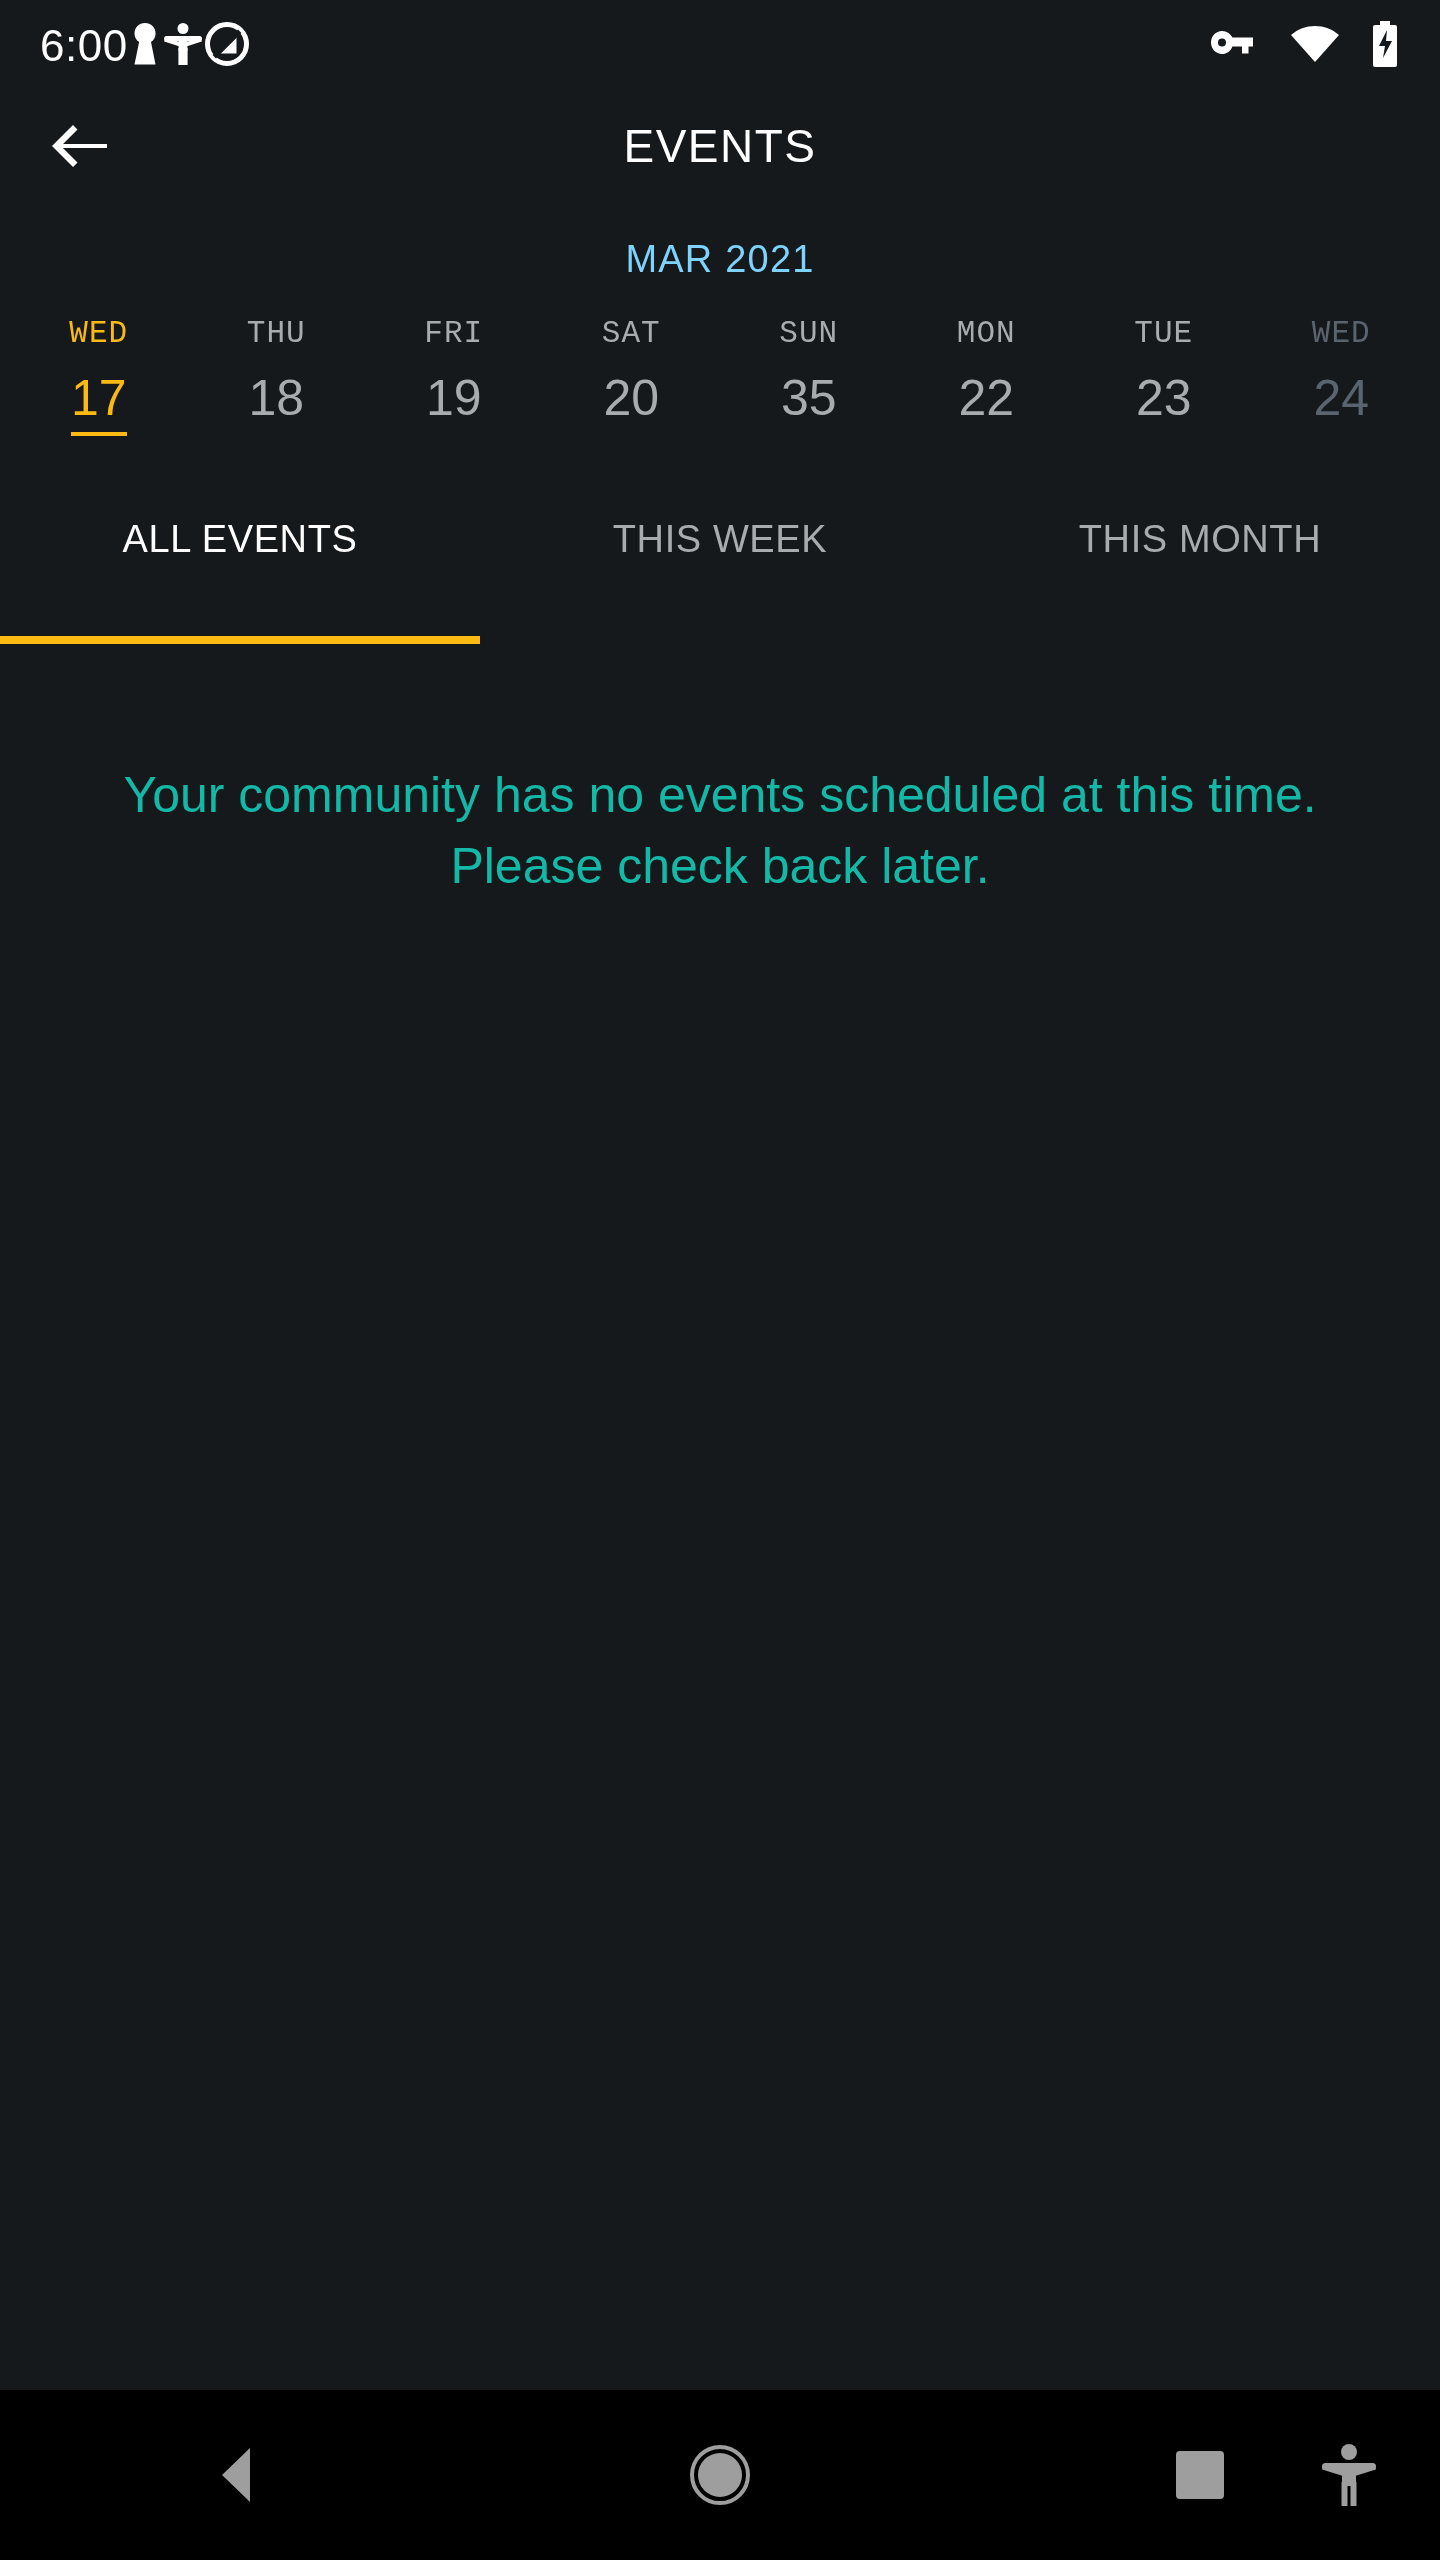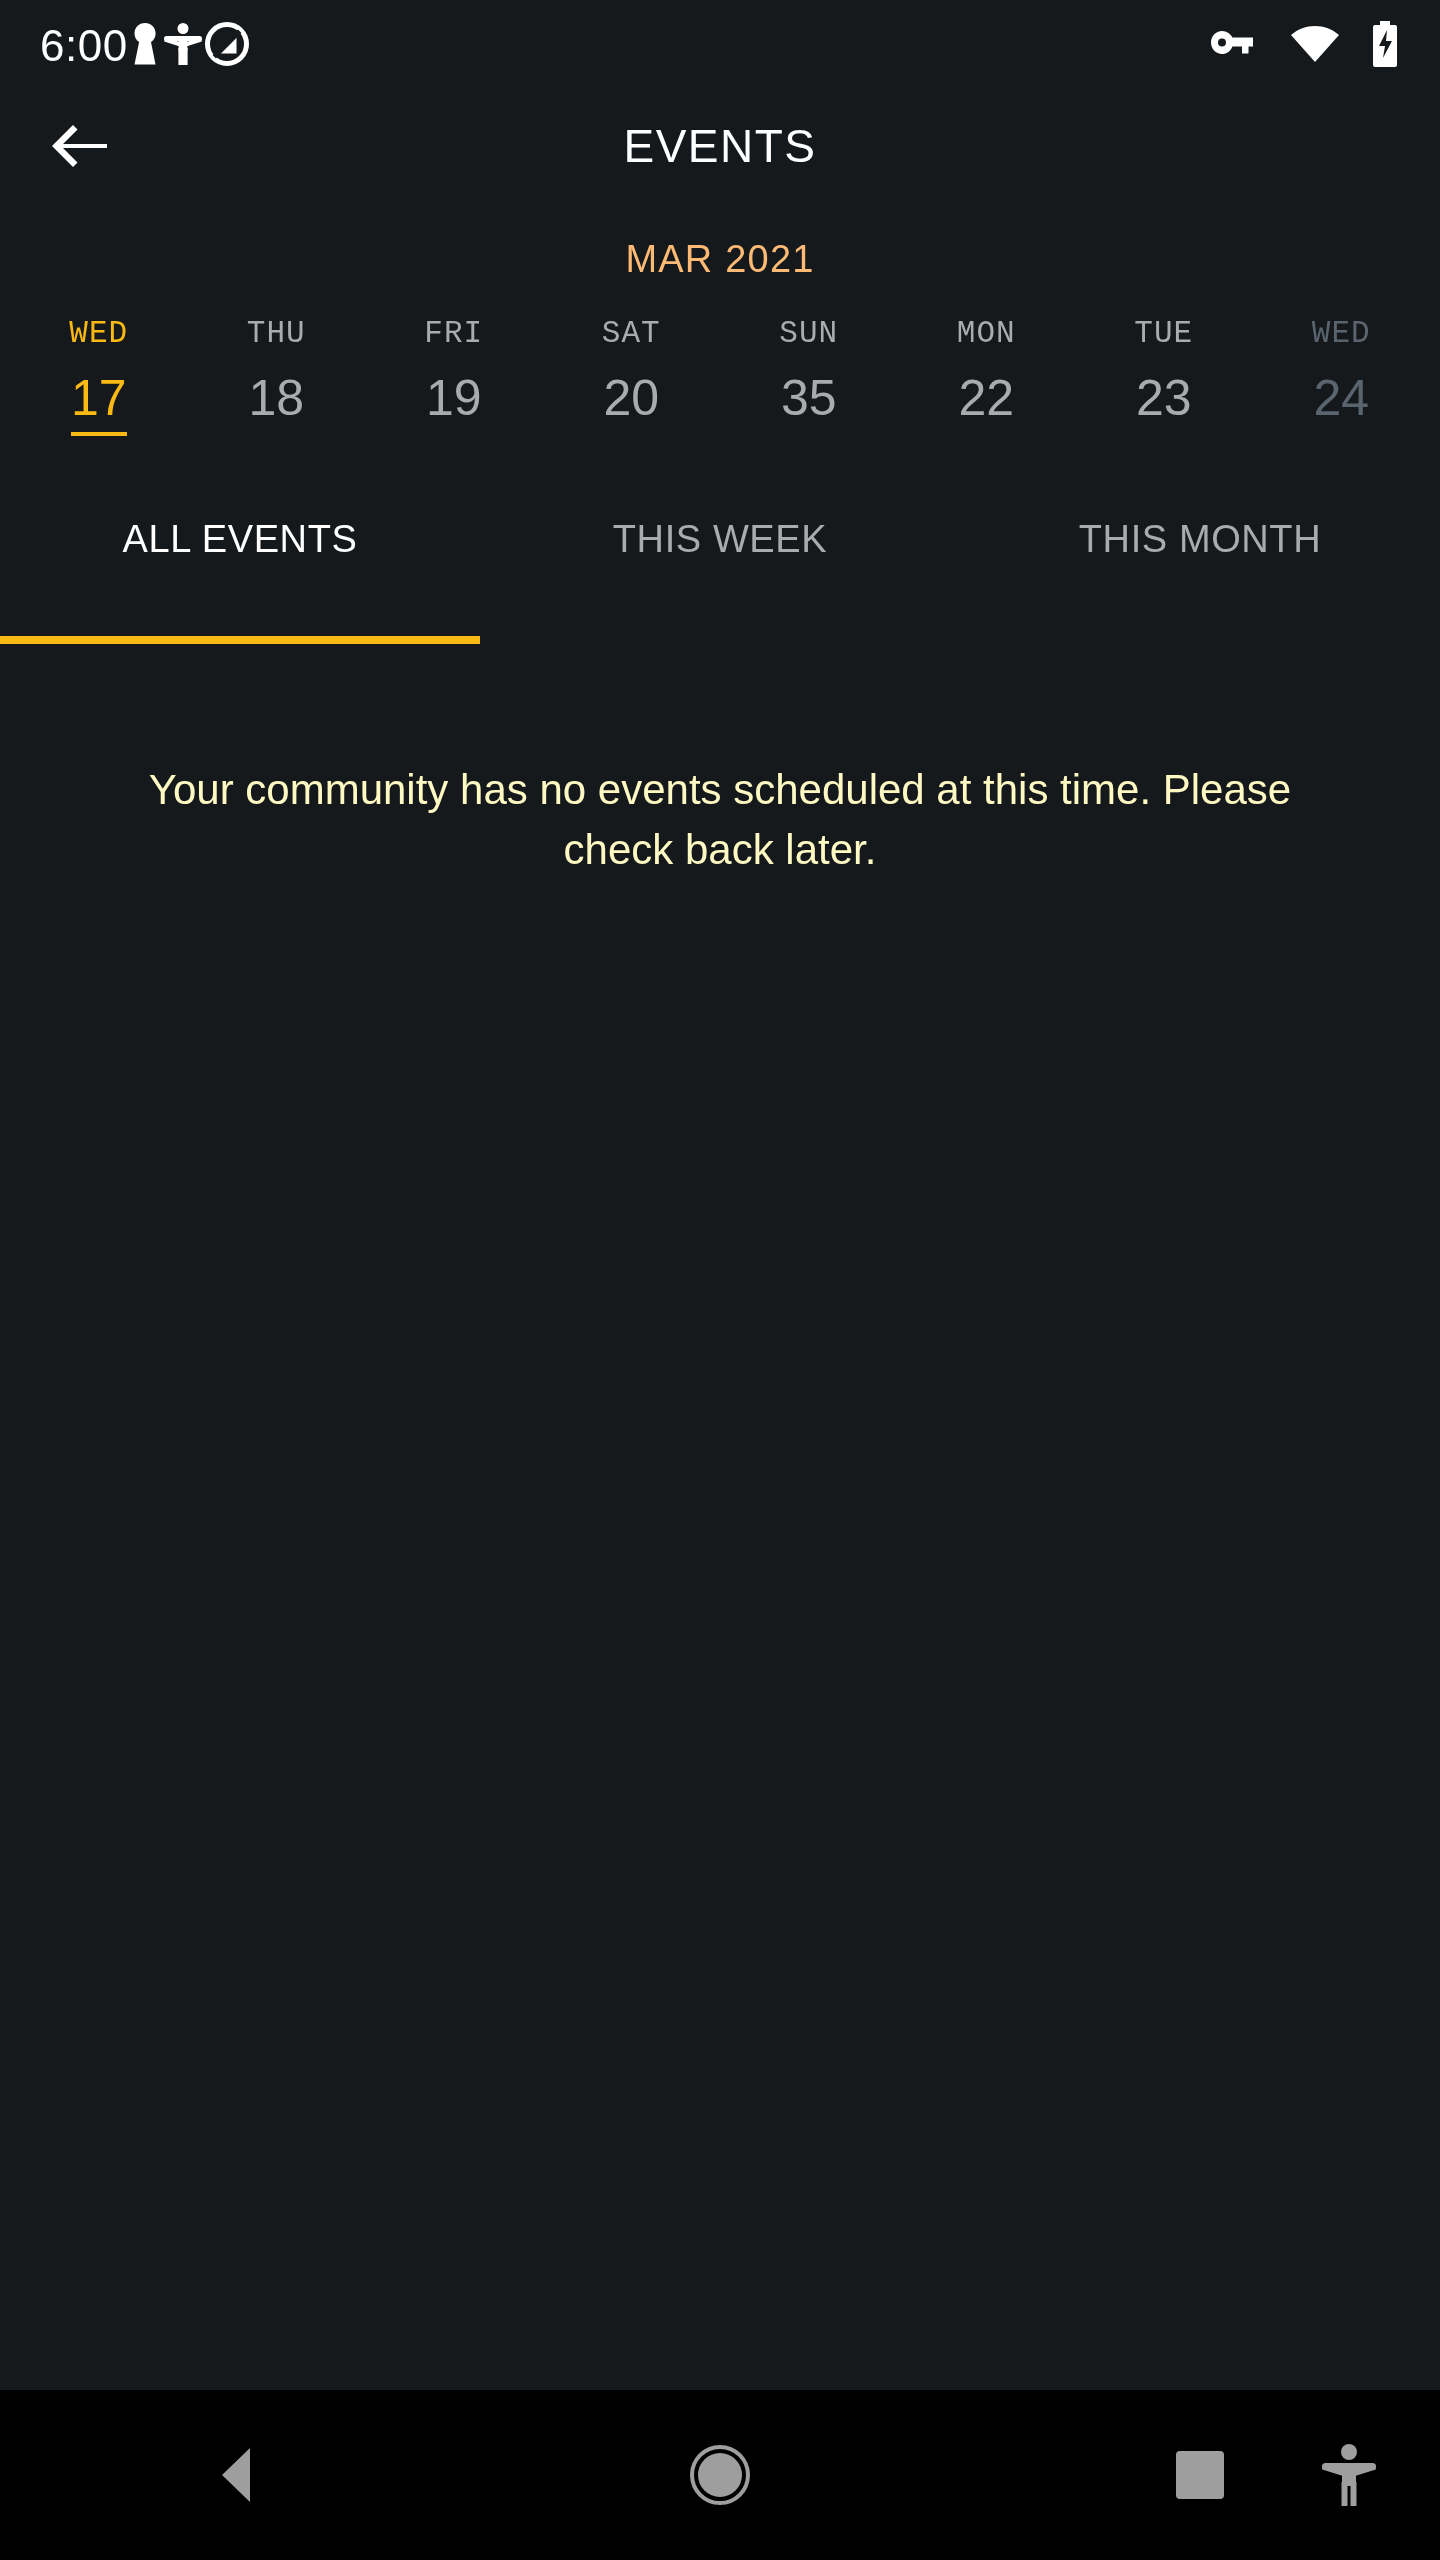--- a/index.html
+++ b/index.html
@@ -50,21 +50,21 @@
     letter-spacing:1.5px;
   }
 
   
   .month-row {
     height:118px;
     display:flex; align-items:center; justify-content:center;
     flex:none;
   }
   .month-label {
-    color:#fdba74; font-size:38px; font-weight:400;
+    color:#7dd3fc; font-size:38px; font-weight:400;
     letter-spacing:1.2px;
   }
 
   
   .date-strip {
     display:flex; align-items:flex-start;
     padding:0 10px;
     height:160px; flex:none;
   }
   .date-cell {
@@ -113,21 +113,21 @@
     position:absolute; bottom:0; left:0;
     width:480px; height:8px; background:#fbb913;
   }
 
   
   .content {
     flex:1 1 auto;
     padding-top:116px;
   }
   .empty-msg {
-    color:#fef9c3; font-size:42px;
+    color:#14b8a6; font-size:50px;
     line-height:1.42; text-align:center;
     padding:0 104px;
   }
 
   
   .nav-bar {
     height:170px; background:#000000;
     position:relative; flex:none;
     display:flex; align-items:center;
   }

